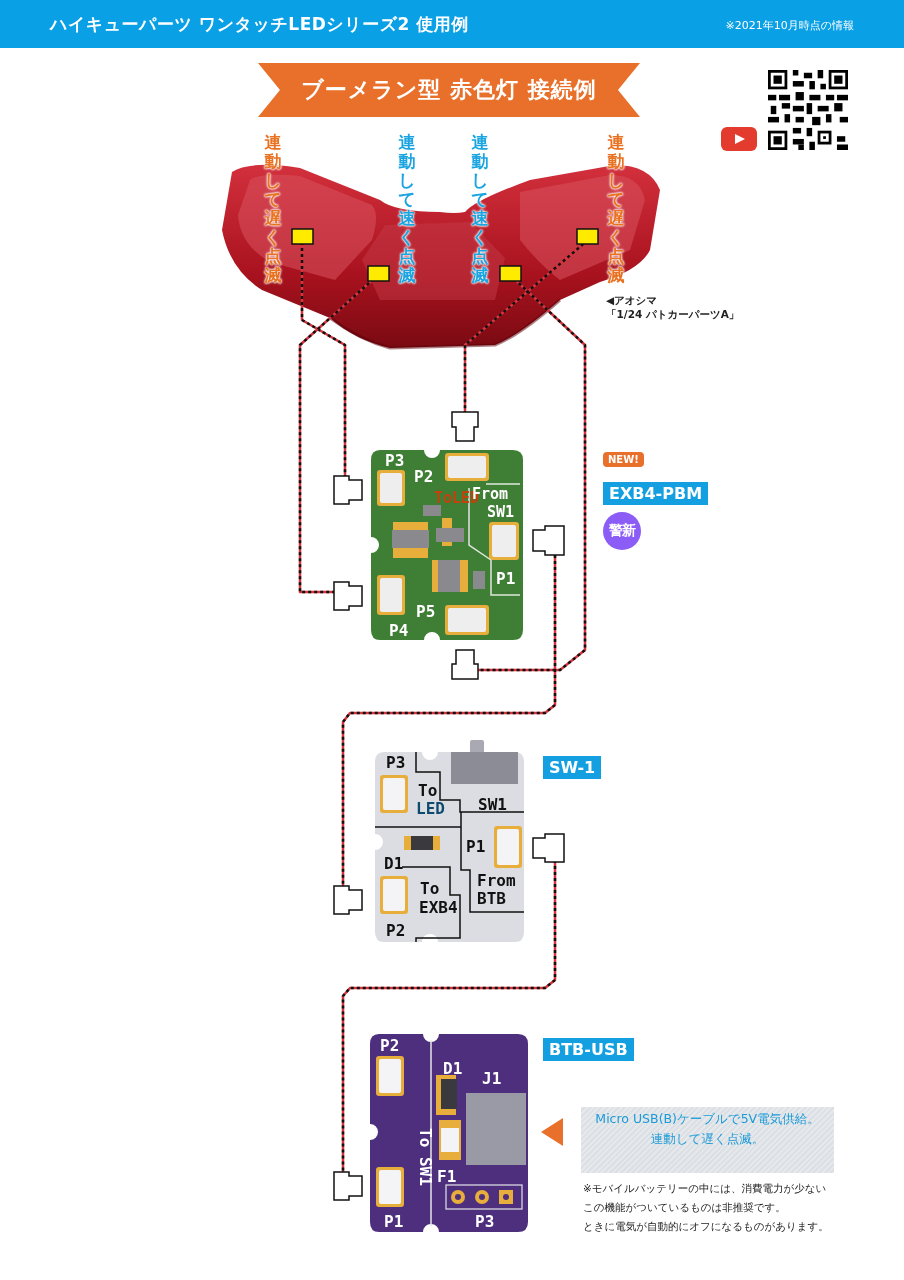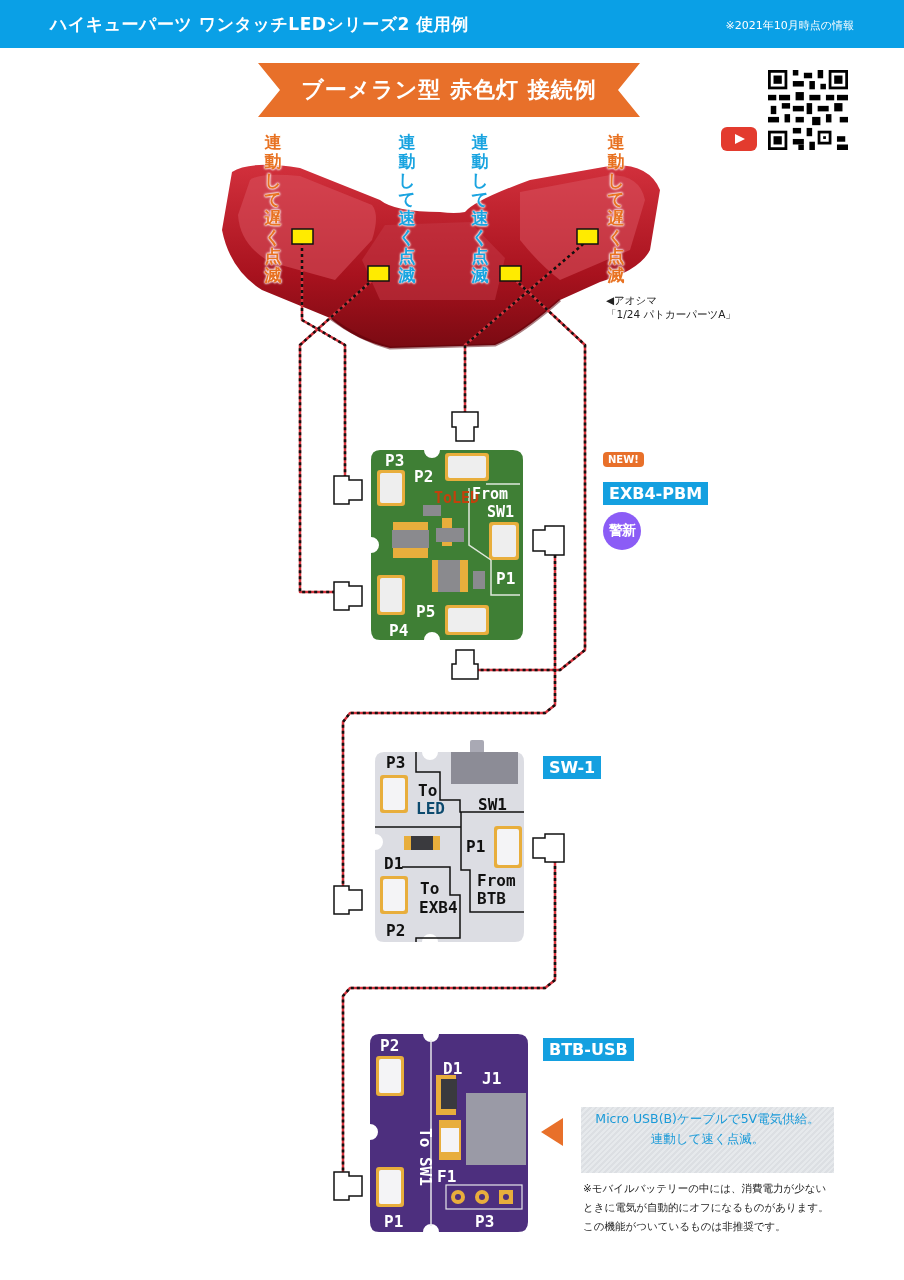--- a/index.html
+++ b/index.html
@@ -9,21 +9,21 @@
   .hdr .note{position:absolute;right:50px;top:18px;font-size:11px;}
   .banner{position:absolute;left:258px;top:63px;width:382px;height:54px;}
   .banner svg{position:absolute;left:0;top:0;}
   .banner .txt{position:absolute;left:0;top:0;width:100%;height:100%;display:flex;align-items:center;justify-content:center;color:#fff;font-weight:bold;font-size:22px;letter-spacing:1px;}
   .yt{position:absolute;left:721px;top:127px;width:36px;height:24px;background:#e33b2e;border-radius:6px;}
   .yt:after{content:"";position:absolute;left:14px;top:7px;border-left:10px solid #fff;border-top:5px solid transparent;border-bottom:5px solid transparent;}
   .qr{position:absolute;left:768px;top:70px;width:80px;height:80px;}
   .vlabel{position:absolute;width:22px;font-size:17px;font-weight:bold;line-height:19px;text-align:center;word-break:break-all;text-shadow:0 0 2px #fff,0 0 2px #fff,0 0 3px #fff;}
   .orange{color:#e87222;}
   .blue{color:#1aa4e0;}
-  .credit{position:absolute;left:606px;top:293px;font-size:10.5px;line-height:14px;color:#222;}
+  .credit{position:absolute;left:606px;top:293px;font-size:10.5px;line-height:14px;color:#222;font-weight:bold;}
   .tag{position:absolute;color:#fff;font-weight:bold;font-size:16px;padding:2px 6px;}
   .tag-new{left:603px;top:452px;background:#e8702a;border-radius:4px;font-size:10px;padding:2px 5px;}
   .tag-blue{background:#14a0e0;}
   .keishin{position:absolute;left:603px;top:512px;width:38px;height:38px;border-radius:50%;background:#8b5cf6;color:#fff;font-size:14px;font-weight:bold;display:flex;align-items:center;justify-content:center;letter-spacing:-1px;}
   .pcb-label{position:absolute;font-family:"DejaVu Sans Mono",monospace;font-weight:bold;font-size:16px;line-height:17px;}
   .info{position:absolute;left:581px;top:1107px;width:253px;height:64px;background:repeating-linear-gradient(135deg,#e6e9ec 0 2px,#dcdfe3 2px 4px);color:#1a9ad8;font-size:12.5px;line-height:20px;text-align:center;padding-top:2px;}
   .arrow-left{position:absolute;left:541px;top:1118px;border-right:22px solid #e8702a;border-top:14px solid transparent;border-bottom:14px solid transparent;}
   .footnote{position:absolute;left:583px;top:1179px;font-size:10.5px;line-height:19px;color:#222;}
 </style>
 </head>
@@ -280,19 +280,19 @@
 <div class="pcb-label" style="left:443px;top:1060px;color:#fff;">D1</div>
 <div class="pcb-label" style="left:482px;top:1070px;color:#fff;">J1</div>
 <div class="pcb-label" style="left:378px;top:1128px;color:#fff;transform:rotate(90deg);transform-origin:left top;white-space:nowrap;margin-left:56px;">To SW1</div>
 <div class="pcb-label" style="left:437px;top:1168px;color:#fff;">F1</div>
 <div class="pcb-label" style="left:384px;top:1213px;color:#fff;">P1</div>
 <div class="pcb-label" style="left:475px;top:1213px;color:#fff;">P3</div>
 
 <div class="arrow-left"></div>
 <div class="info">
   <div>Micro USB(B)ケーブルで5V電気供給。</div>
-  <div>連動して速く点滅。</div>
+  <div>連動して遅く点滅。</div>
 </div>
 <div class="footnote">
   <div>※モバイルバッテリーの中には、消費電力が少ない</div>
+  <div>この機能がついているものは非推奨です。</div>
   <div>ときに電気が自動的にオフになるものがあります。</div>
-  <div>この機能がついているものは非推奨です。</div>
 </div>
 
 </body></html>

